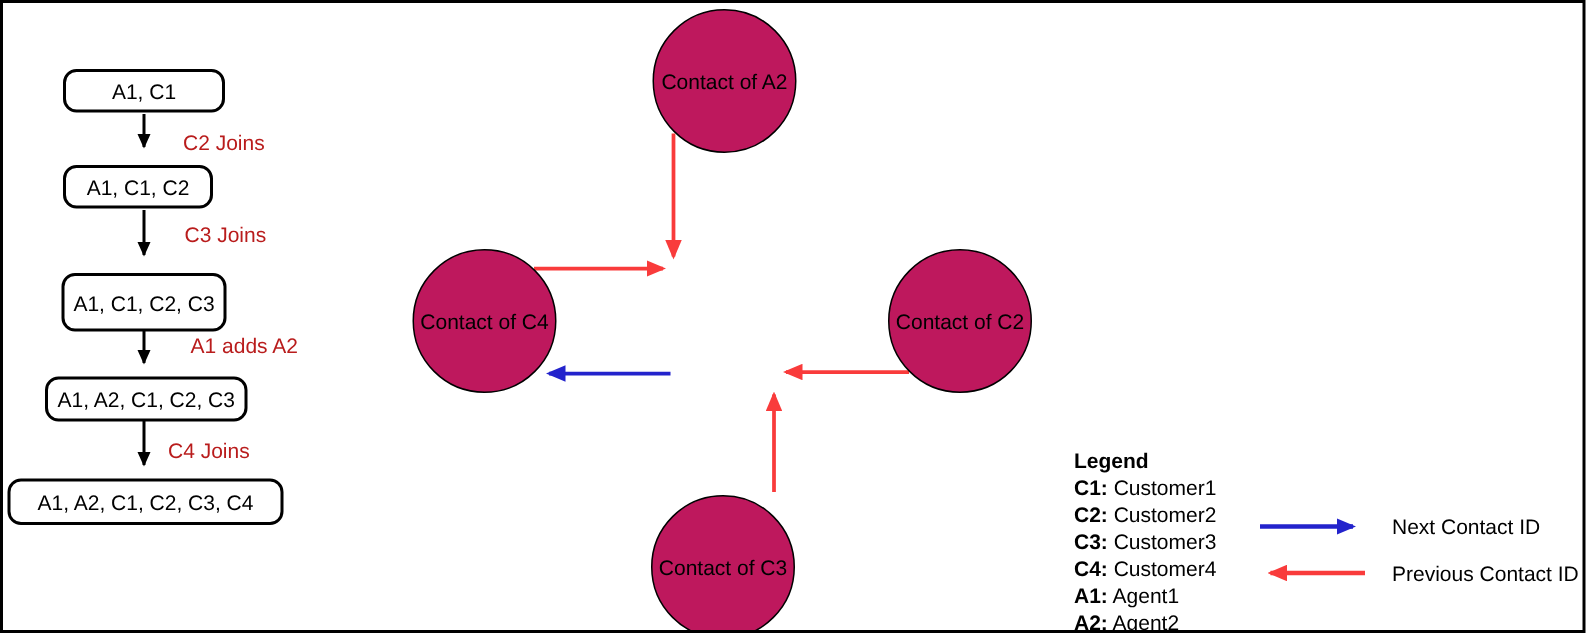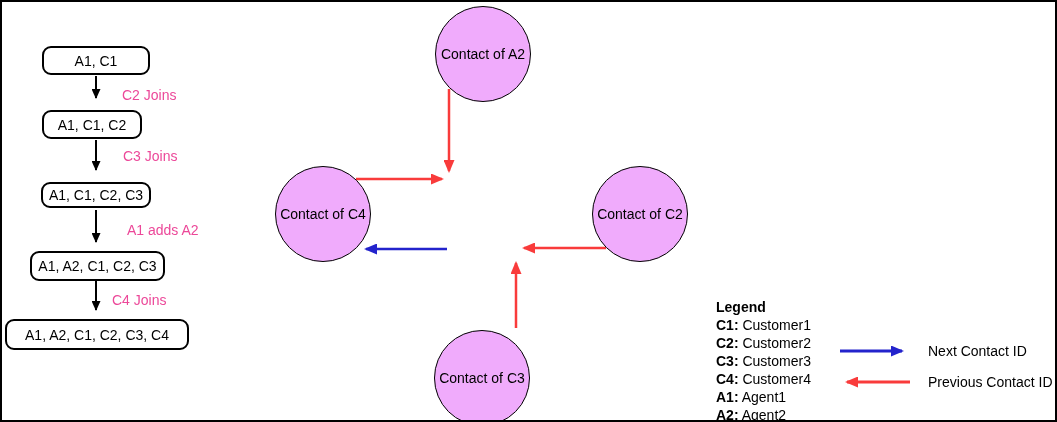--- a/index.html
+++ b/index.html
@@ -32,29 +32,29 @@
     display: flex;
     align-items: center;
     justify-content: center;
     font-size: 14px;
     color: #000;
     white-space: nowrap;
   }
   .fc-edge-label {
     position: absolute;
     font-size: 14px;
-    color: #ec4899;
+    color: #b91c1c;
     white-space: nowrap;
   }
   
   .node {
     position: absolute;
     border: 1.6px solid #000;
     border-radius: 50%;
-    background: #f0abfc;
+    background: #be185d;
     display: flex;
     align-items: center;
     justify-content: center;
     text-align: center;
     font-size: 14px;
     color: #000;
   }
   .node .node-label { width: 100%; }
   .node.nw .node-label { white-space: nowrap; }
   .node.wrap .node-label { width: 78px; line-height: 1.25; }
@@ -115,21 +115,21 @@
   </div>
   <div class="fc-edge-label" style="left:120px; top:85px;">
     <span>C2 Joins</span>
   </div>
   <div class="fc-box" style="left:40px; top:108px; width:100px; height:29px;">
     <span>A1, C1, C2</span>
   </div>
   <div class="fc-edge-label" style="left:121px; top:146px;">
     <span>C3 Joins</span>
   </div>
-  <div class="fc-box" style="left:39px; top:180px; width:110px; height:26px;">
+  <div class="fc-box" style="left:39px; top:180px; width:110px; height:39px;">
     <span>A1, C1, C2, C3</span>
   </div>
   <div class="fc-edge-label" style="left:125px; top:220px;">
     <span>A1 adds A2</span>
   </div>
   <div class="fc-box" style="left:28px; top:249px; width:135px; height:30px;">
     <span>A1, A2, C1, C2, C3</span>
   </div>
   <div class="fc-edge-label" style="left:110px; top:290px;">
     <span>C4 Joins</span>

